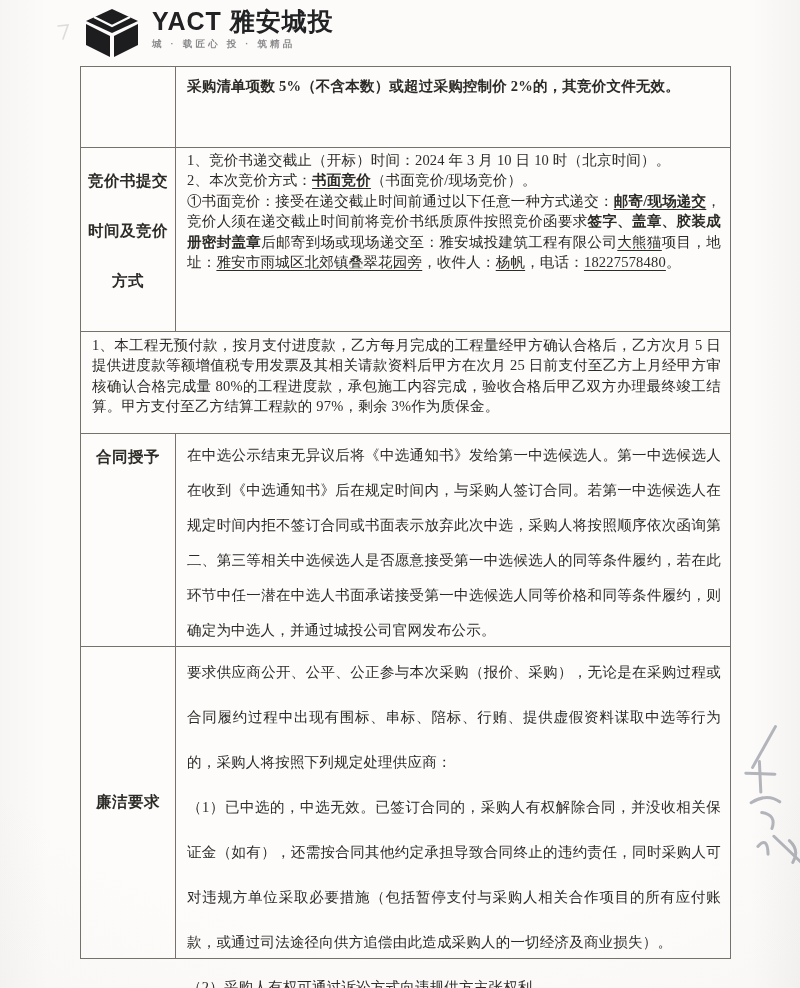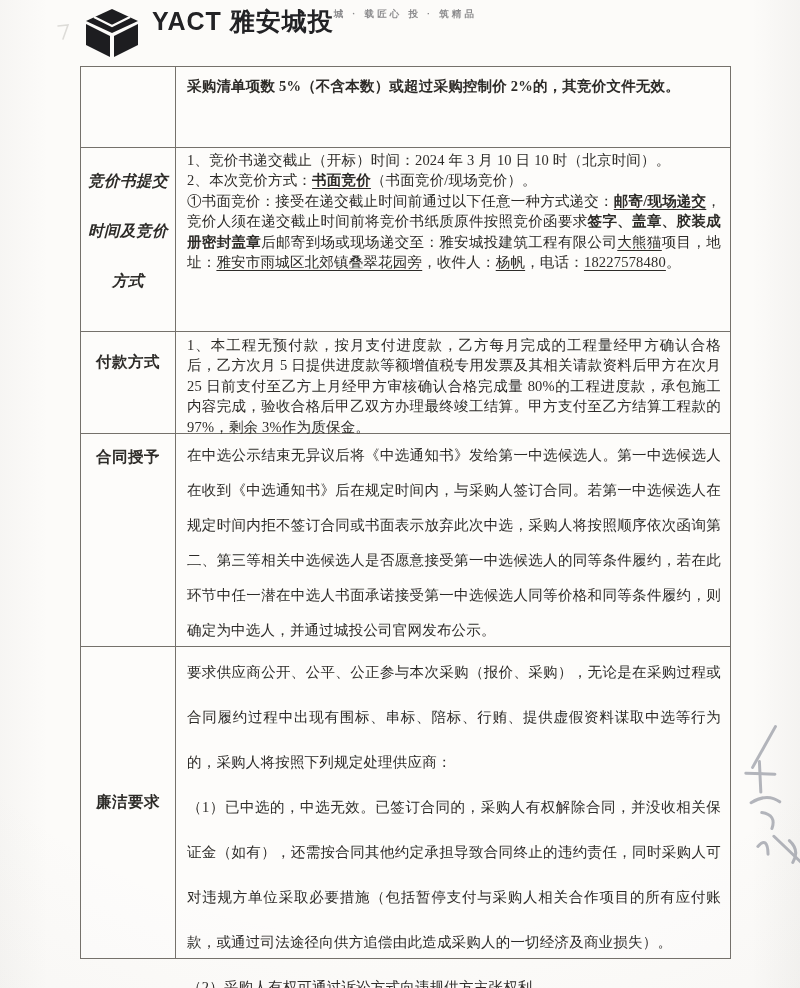--- a/index.html
+++ b/index.html
@@ -12,21 +12,21 @@
   
   .scan-tint{position:absolute;inset:0;pointer-events:none;
     background:
       radial-gradient(120% 90% at 50% 40%, rgba(255,255,255,0) 60%, rgba(120,118,112,0.06) 100%),
       linear-gradient(90deg, rgba(140,138,132,0.05) 0%, rgba(255,255,255,0) 6%, rgba(255,255,255,0) 94%, rgba(140,138,132,0.07) 100%);
   }
 
   
   .header{position:absolute;left:84px;top:6px;display:flex;align-items:flex-start;}
   .logo-cube{width:56px;height:50px;margin-right:12px;margin-top:2px;}
-  .brand-block{display:flex;}
+  .brand-block{display:flex;flex-direction:column;}
   .brand{
     font-family:"Liberation Sans","DejaVu Sans",sans-serif;
     font-weight:bold;font-size:25px;line-height:30px;color:#222225;letter-spacing:1px;
   }
   .tagline{
     font-family:"Liberation Sans","DejaVu Sans",sans-serif;
     font-size:9.5px;font-weight:bold;color:#8b8b8d;letter-spacing:3.2px;margin-top:2px;
   }
   .corner-mark{position:absolute;left:56px;top:22px;width:16px;height:20px;opacity:.45;}
 
@@ -41,21 +41,21 @@
   .row-1{height:184px;}
   .row-2{height:102px;}
   .row-3{height:213px;}
   .row-4{height:312px;}
 
   .label-cell{
     flex:0 0 95px;width:95px;border-right:1px solid #75716b;box-sizing:border-box;
     font-weight:bold;font-size:15.5px;letter-spacing:.5px;
     display:flex;flex-direction:column;align-items:center;
   }
-  .row-1 .label-cell{justify-content:flex-start;padding-top:8px;line-height:50px;font-style:italic;}
+  .row-1 .label-cell{justify-content:flex-start;padding-top:8px;line-height:50px;}
   .row-2 .label-cell{justify-content:flex-start;padding-top:20px;}
   .row-3 .label-cell{justify-content:flex-start;padding-top:13px;}
   .row-4 .label-cell{justify-content:center;}
 
   .content-cell{
     flex:1;box-sizing:border-box;padding:2px 9px 0 11px;
     font-size:14.5px;text-align:justify;letter-spacing:.2px;color:#2d2b28;
   }
   .row-0 .content-cell{padding-top:9px;line-height:21px;}
   .row-1 .content-cell{line-height:20.4px;padding-top:2px;}
@@ -110,23 +110,20 @@
         <div>时间及竞价</div>
         <div>方式</div>
       </div>
       <div class="content-cell">
         <div class="para"><span>1、竞价书递交截止（开标）时间：2024 年 3 月 10 日 10 时（北京时间）。</span></div>
         <div class="para"><span>2、本次竞价方式：</span><span class="b u">书面竞价</span><span>（书面竞价/现场竞价）。</span></div>
         <div class="para"><span>①书面竞价：接受在递交截止时间前通过以下任意一种方式递交：</span><span class="b u">邮寄/现场递交</span><span>，竞价人须在递交截止时间前将竞价书纸质原件按照竞价函要求</span><span class="b">签字、盖章、胶装成册密封盖章</span><span>后邮寄到场或现场递交至：雅安城投建筑工程有限公司</span><span class="u">大熊猫</span><span>项目，地址：</span><span class="u">雅安市雨城区北郊镇叠翠花园旁</span><span>，收件人：</span><span class="u">杨帆</span><span>，电话：</span><span class="u">18227578480</span><span>。</span></div>
       </div>
     </div>
     <div class="t-row row-2">
-      <div class="label-cell">
-        <div>付款方式</div>
-      </div>
       <div class="content-cell">
         <div class="para"><span>1、本工程无预付款，按月支付进度款，乙方每月完成的工程量经甲方确认合格后，乙方次月 5 日提供进度款等额增值税专用发票及其相关请款资料后甲方在次月 25 日前支付至乙方上月经甲方审核确认合格完成量 80%的工程进度款，承包施工内容完成，验收合格后甲乙双方办理最终竣工结算。甲方支付至乙方结算工程款的 97%，剩余 3%作为质保金。</span></div>
       </div>
     </div>
     <div class="t-row row-3">
       <div class="label-cell">
         <div>合同授予</div>
       </div>
       <div class="content-cell">
         <div class="para"><span>在中选公示结束无异议后将《中选通知书》发给第一中选候选人。第一中选候选人在收到《中选通知书》后在规定时间内，与采购人签订合同。若第一中选候选人在规定时间内拒不签订合同或书面表示放弃此次中选，采购人将按照顺序依次函询第二、第三等相关中选候选人是否愿意接受第一中选候选人的同等条件履约，若在此环节中任一潜在中选人书面承诺接受第一中选候选人同等价格和同等条件履约，则确定为中选人，并通过城投公司官网发布公示。</span></div>

